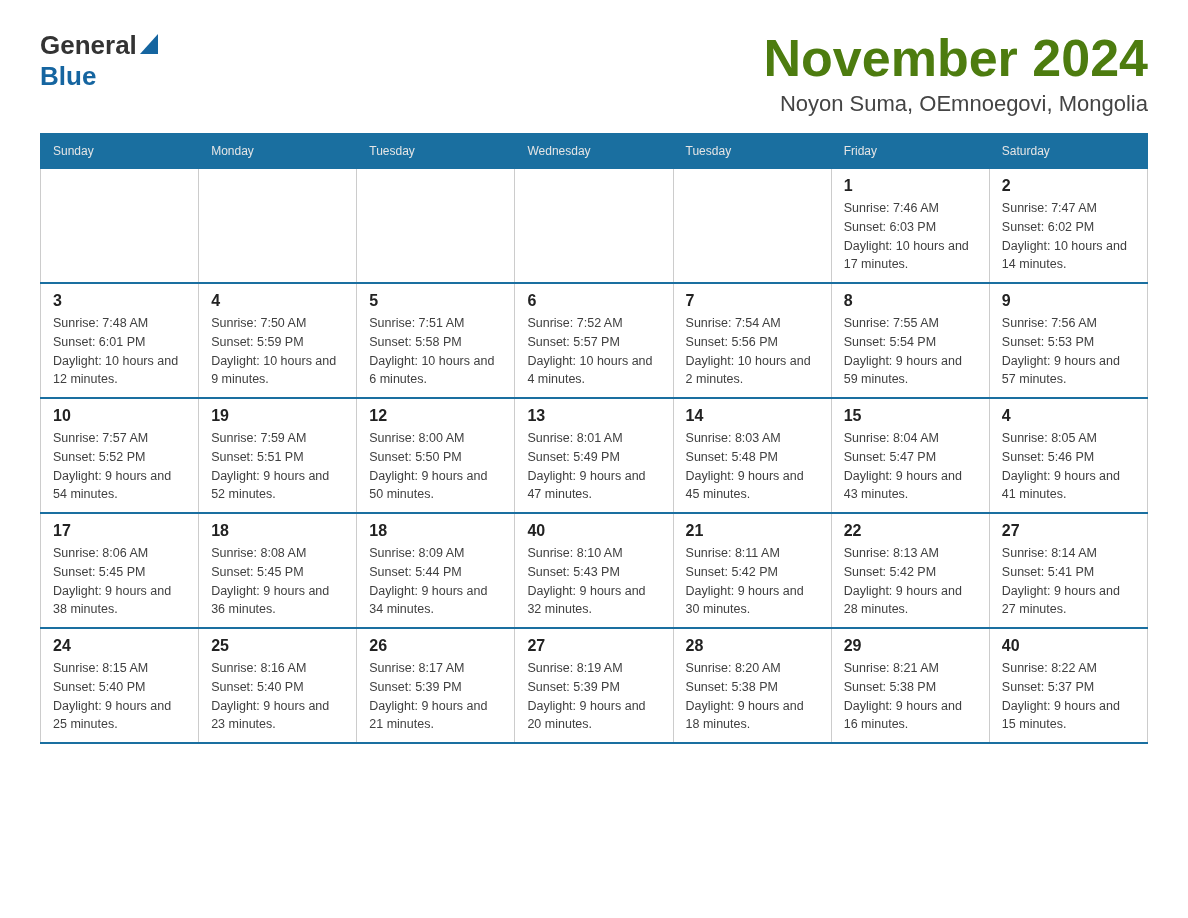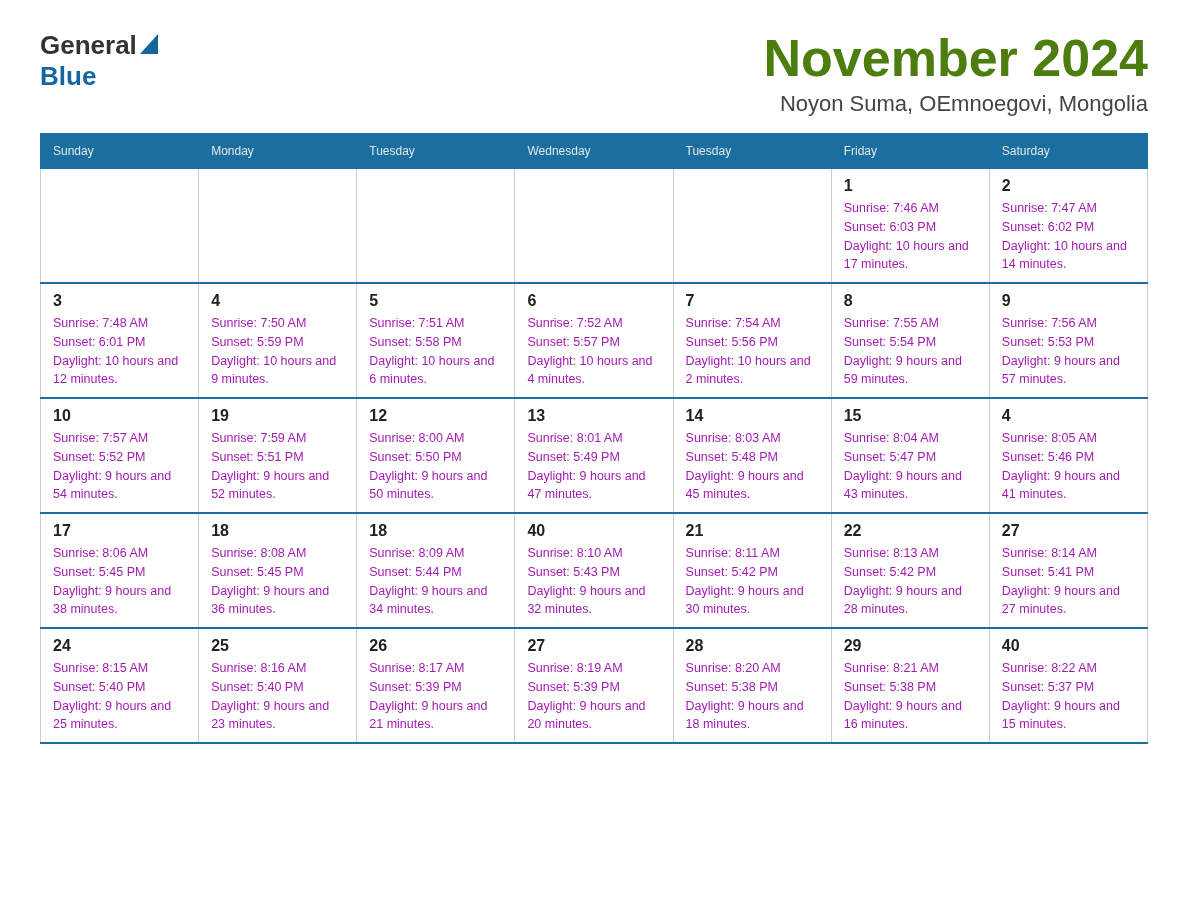--- a/index.html
+++ b/index.html
@@ -67,21 +67,21 @@
     .day-number {
       font-size: 16px;
       font-weight: bold;
       color: #222;
       display: block;
       margin-bottom: 4px;
     }
     .day-info {
       font-size: 12.5px;
       line-height: 1.5;
-      color: #a21caf;
+      color: #404040;
     }
     .empty-cell {
       background: #f9f9f9;
     }
     .logo-row {
       display: flex;
       align-items: center;
     }
     .logo-text-general {
       font-size: 26px;

